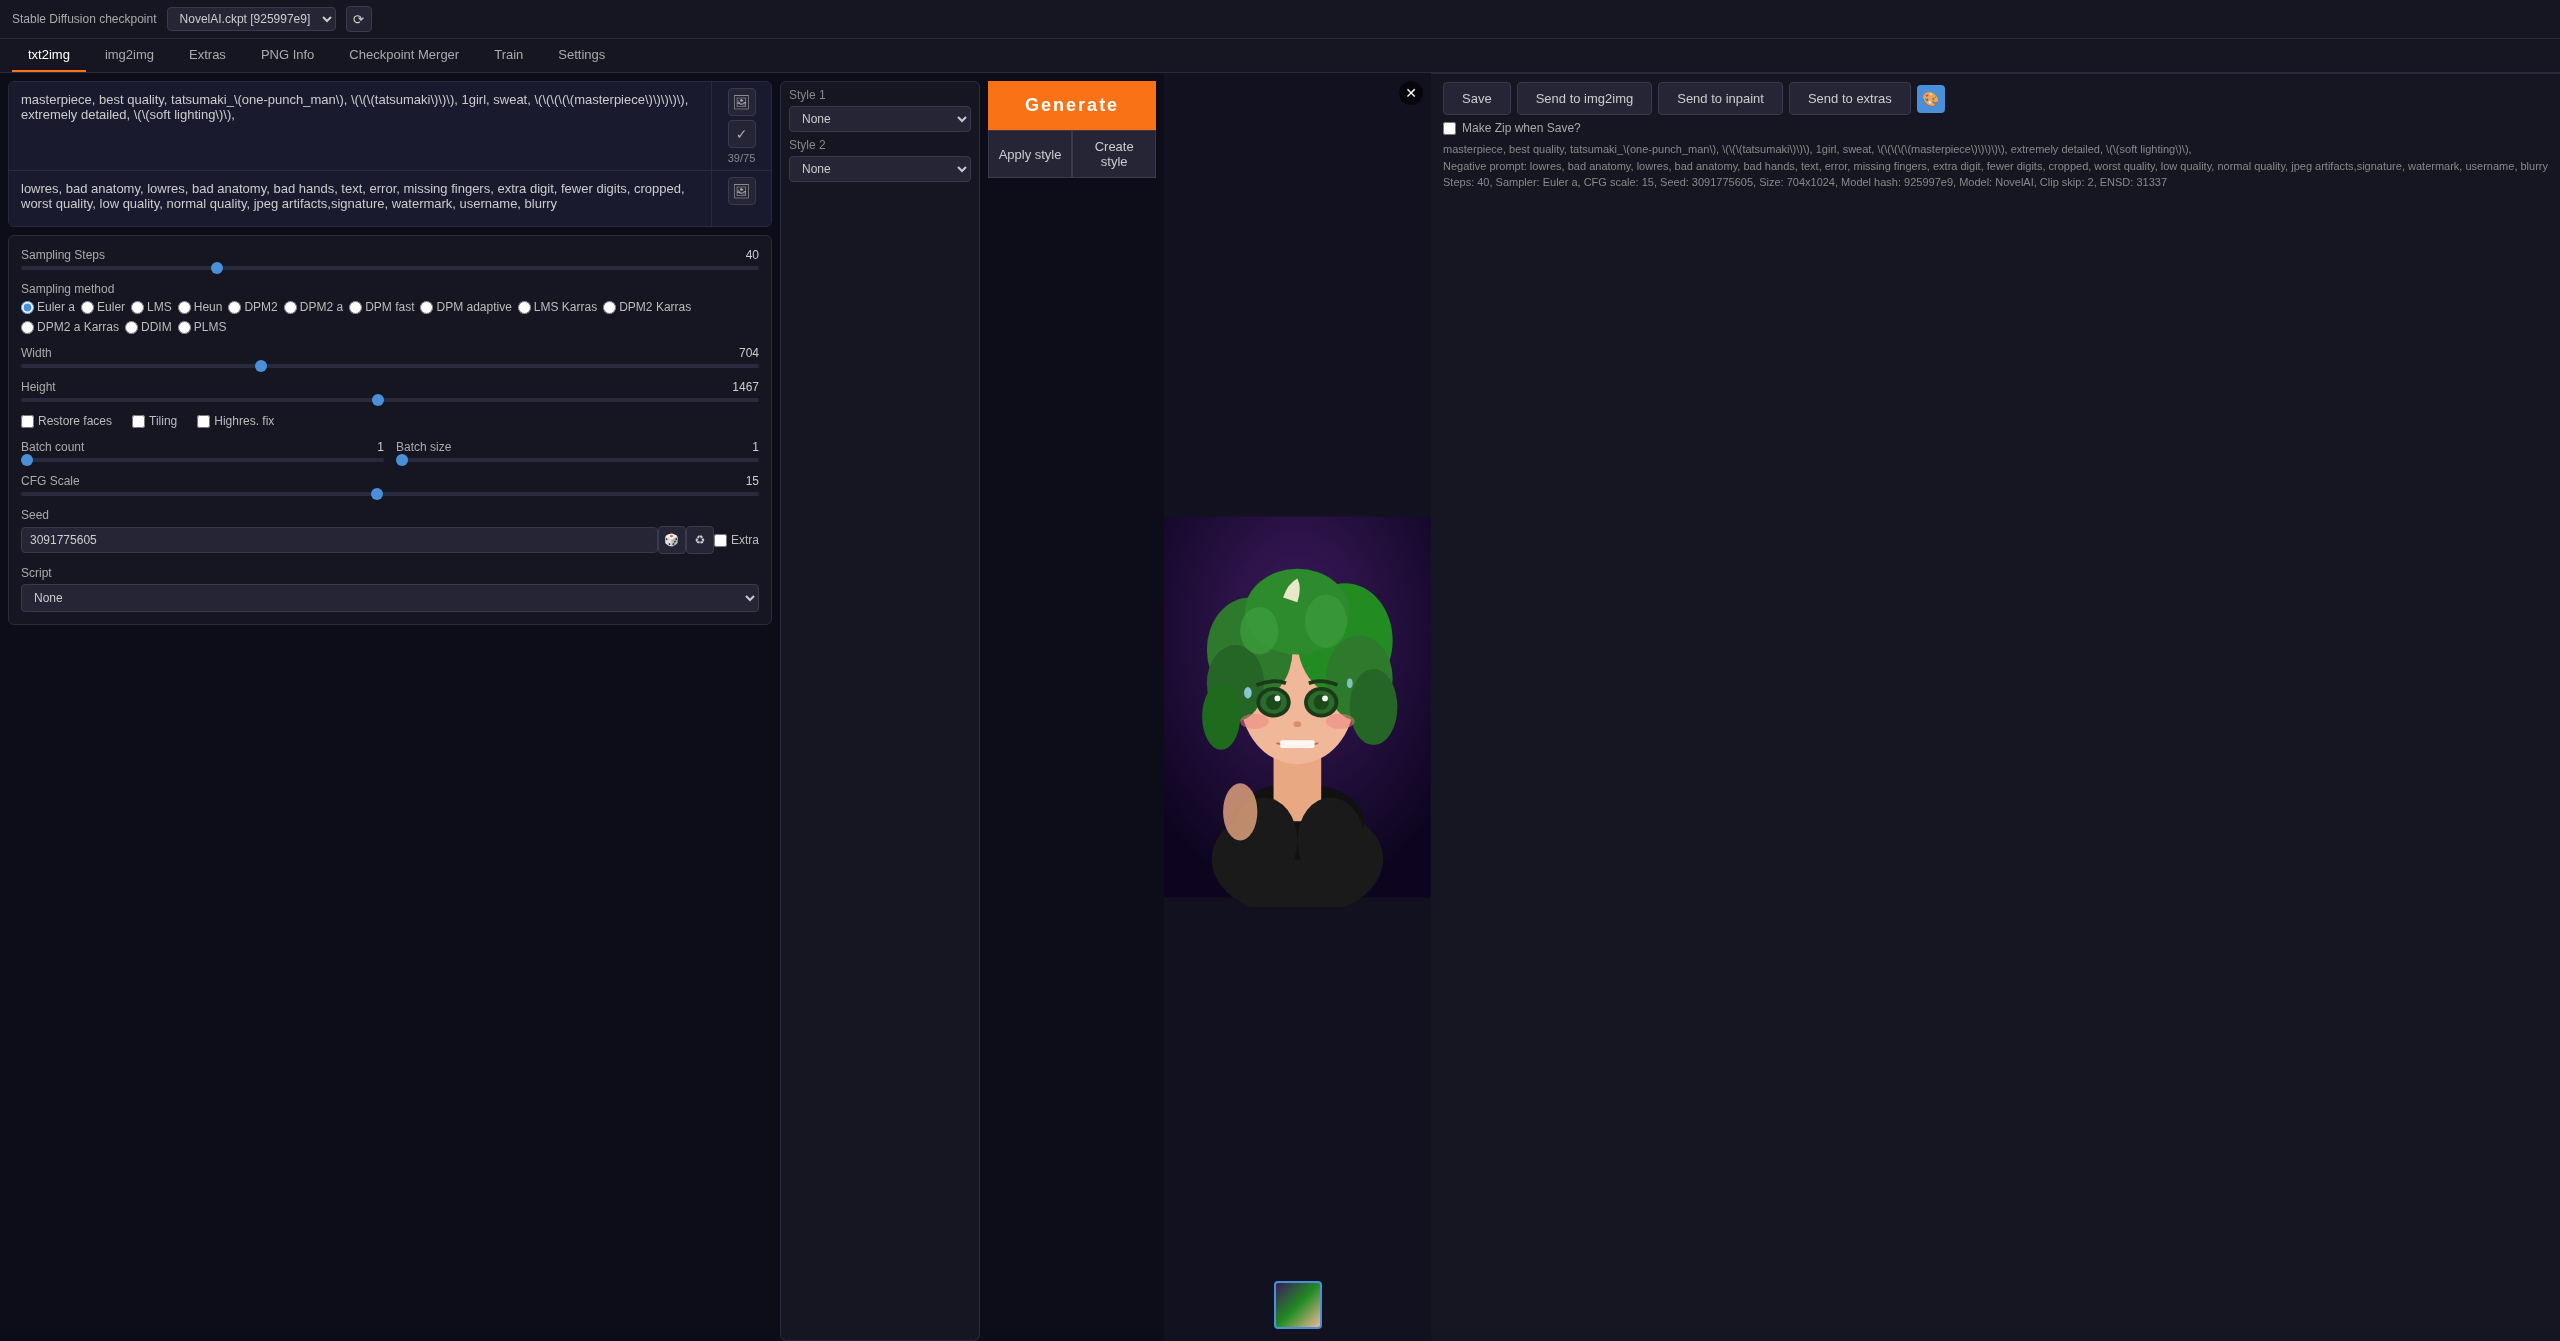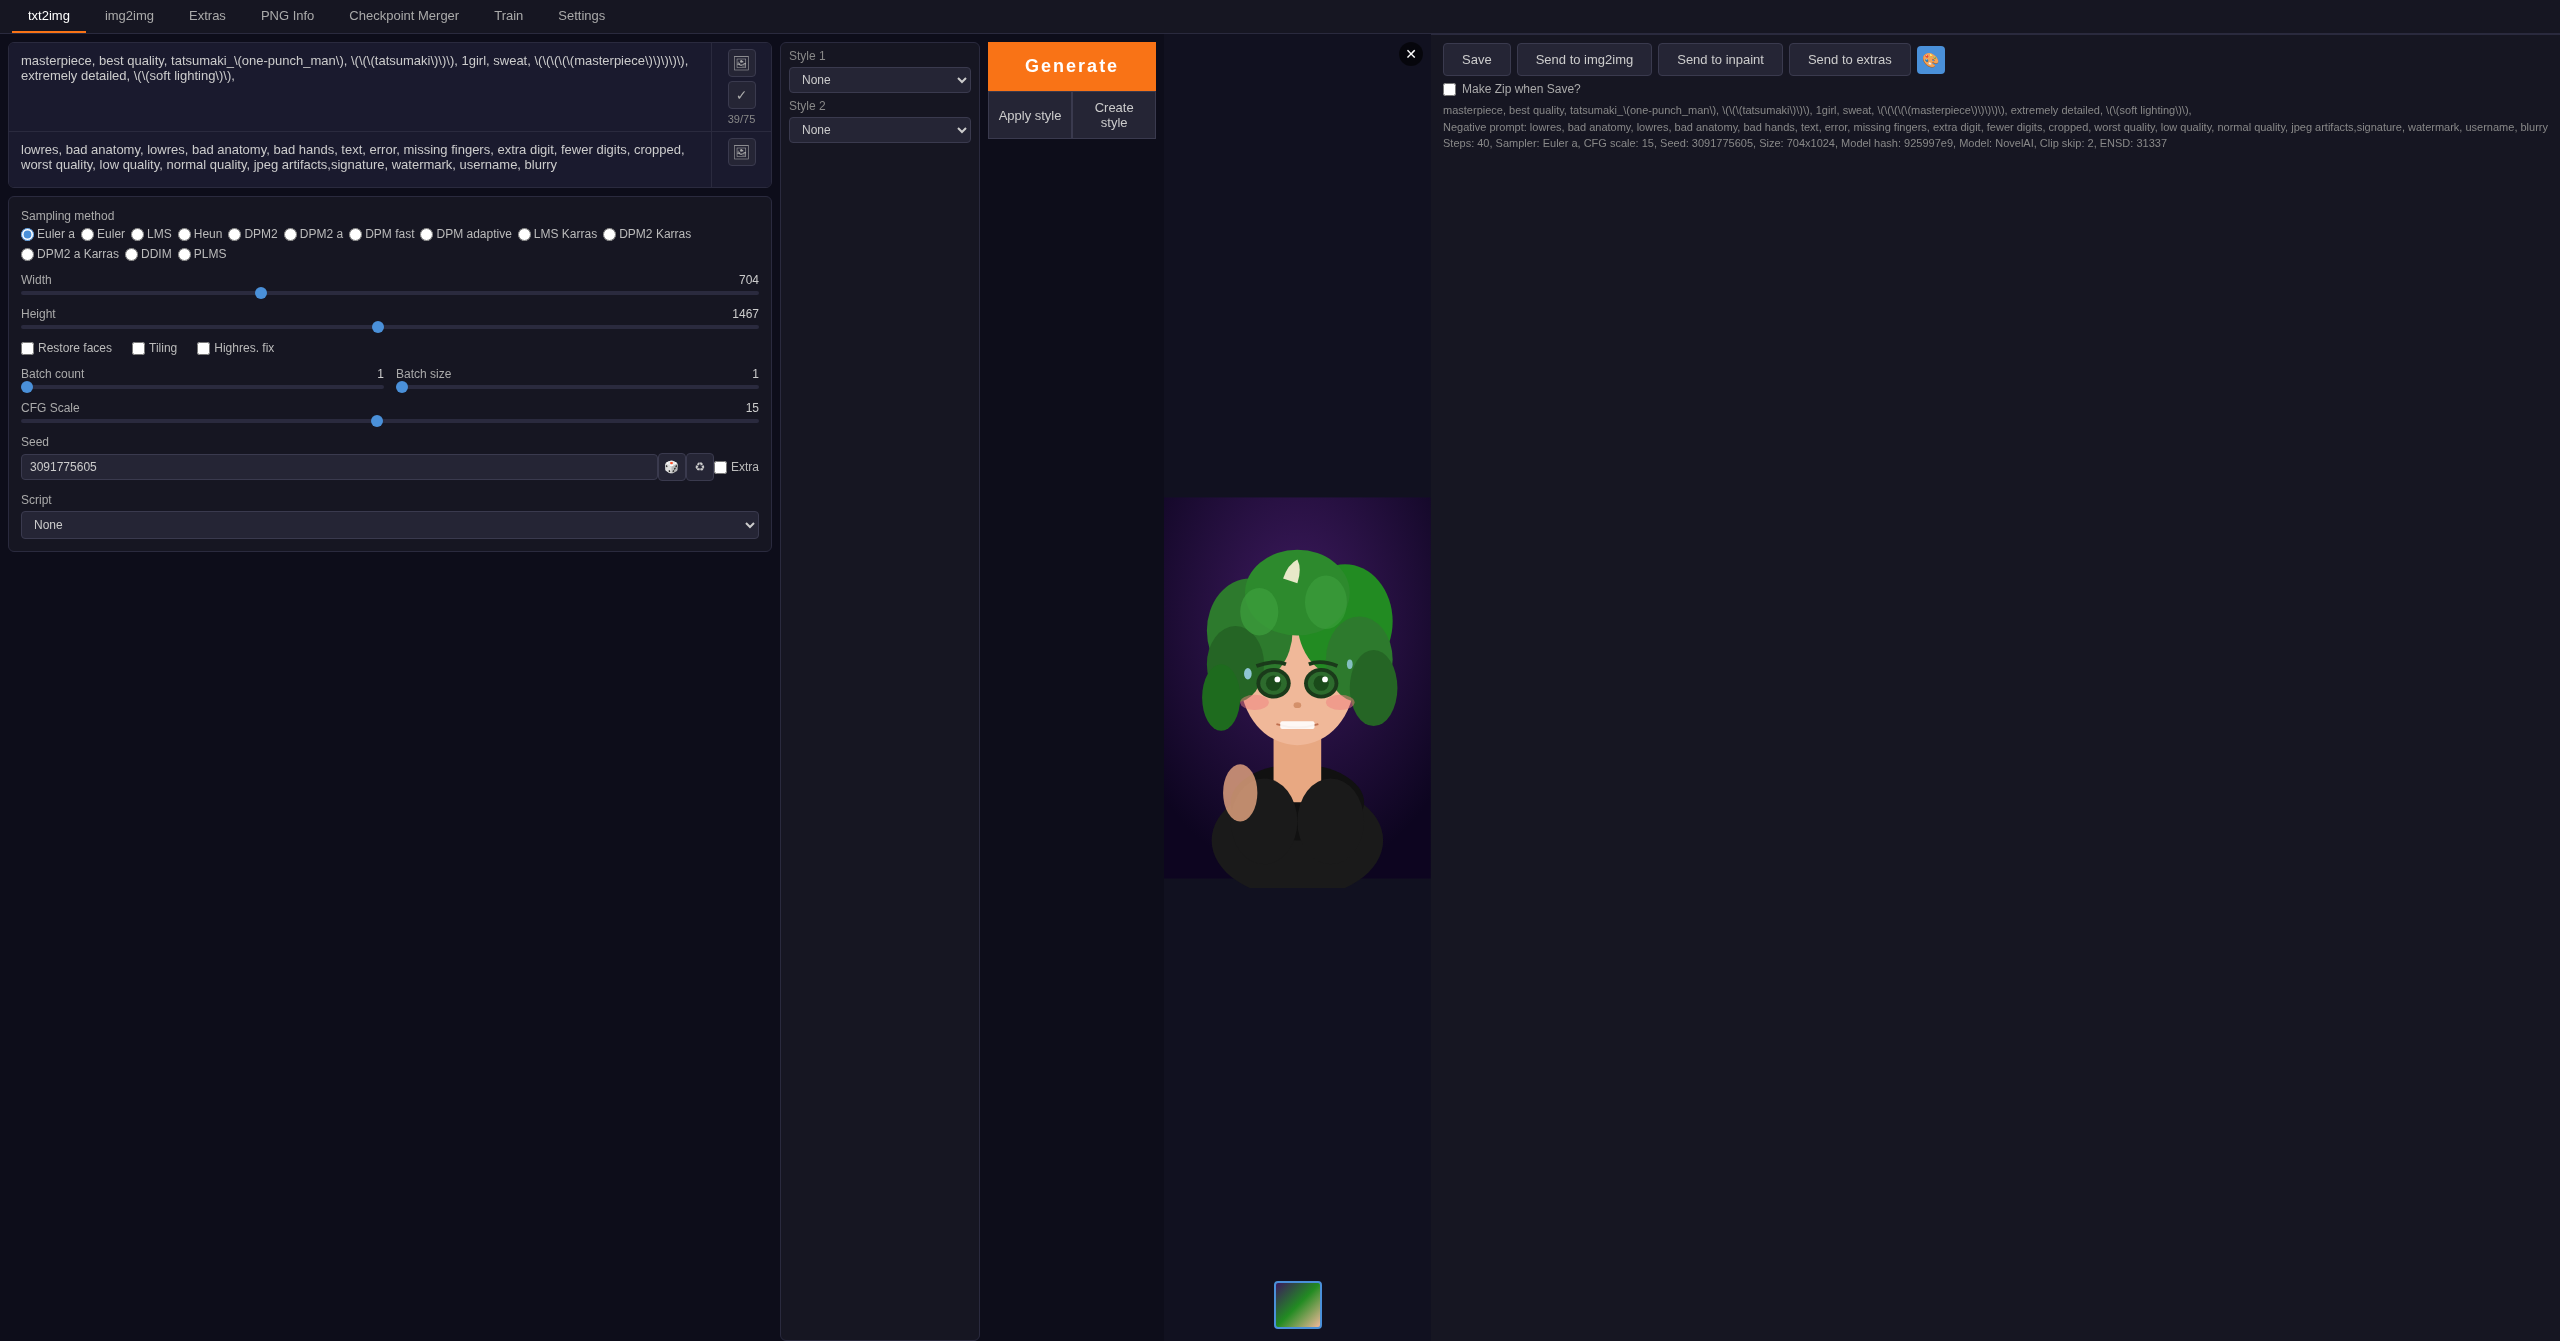--- a/index.html
+++ b/index.html
@@ -407,20 +407,27 @@
       cursor: pointer;
       width: 100%;
       letter-spacing: 2px;
     }
   </style>
 </head>
 <body>
 
 <div class="app-wrapper">
 
+  <div class="topbar">
+    <span class="topbar-title">Stable Diffusion checkpoint</span>
+    <select class="checkpoint-select">
+      <option>NovelAI.ckpt [925997e9]</option>
+    </select>
+    <button class="refresh-btn">⟳</button>
+  </div>
 
   <div class="nav-tabs">
     <div class="nav-tab active">txt2img</div>
     <div class="nav-tab">img2img</div>
     <div class="nav-tab">Extras</div>
     <div class="nav-tab">PNG Info</div>
     <div class="nav-tab">Checkpoint Merger</div>
     <div class="nav-tab">Train</div>
     <div class="nav-tab">Settings</div>
   </div>
@@ -444,20 +451,27 @@
         <div class="prompt-row">
           <textarea class="prompt-textarea" rows="2" style="">lowres, bad anatomy, lowres, bad anatomy, bad hands, text, error, missing fingers, extra digit, fewer digits, cropped, worst quality, low quality, normal quality, jpeg artifacts,signature, watermark, username, blurry</textarea>
           <div class="prompt-sidebar">
             <button class="prompt-icon-btn">🖼</button>
           </div>
         </div>
       </div>
 
       <div class="controls-panel">
 
+        <div class="control-row">
+          <div class="control-label-row">
+            <span class="control-label">Sampling Steps</span>
+            <span class="control-value">40</span>
+          </div>
+          <input type="range" min="1" max="150" value="40" style="accent-color: rgb(74, 144, 217);">
+        </div>
 
         <div class="control-row">
           <span class="control-label">Sampling method</span>
           <div class="radio-group">
             <label class="radio-item">
               <input type="radio" name="sampler" checked="" style="">
               <span class="radio-label">Euler a</span>
             </label>
             <label class="radio-item">
               <input type="radio" name="sampler" style="">

